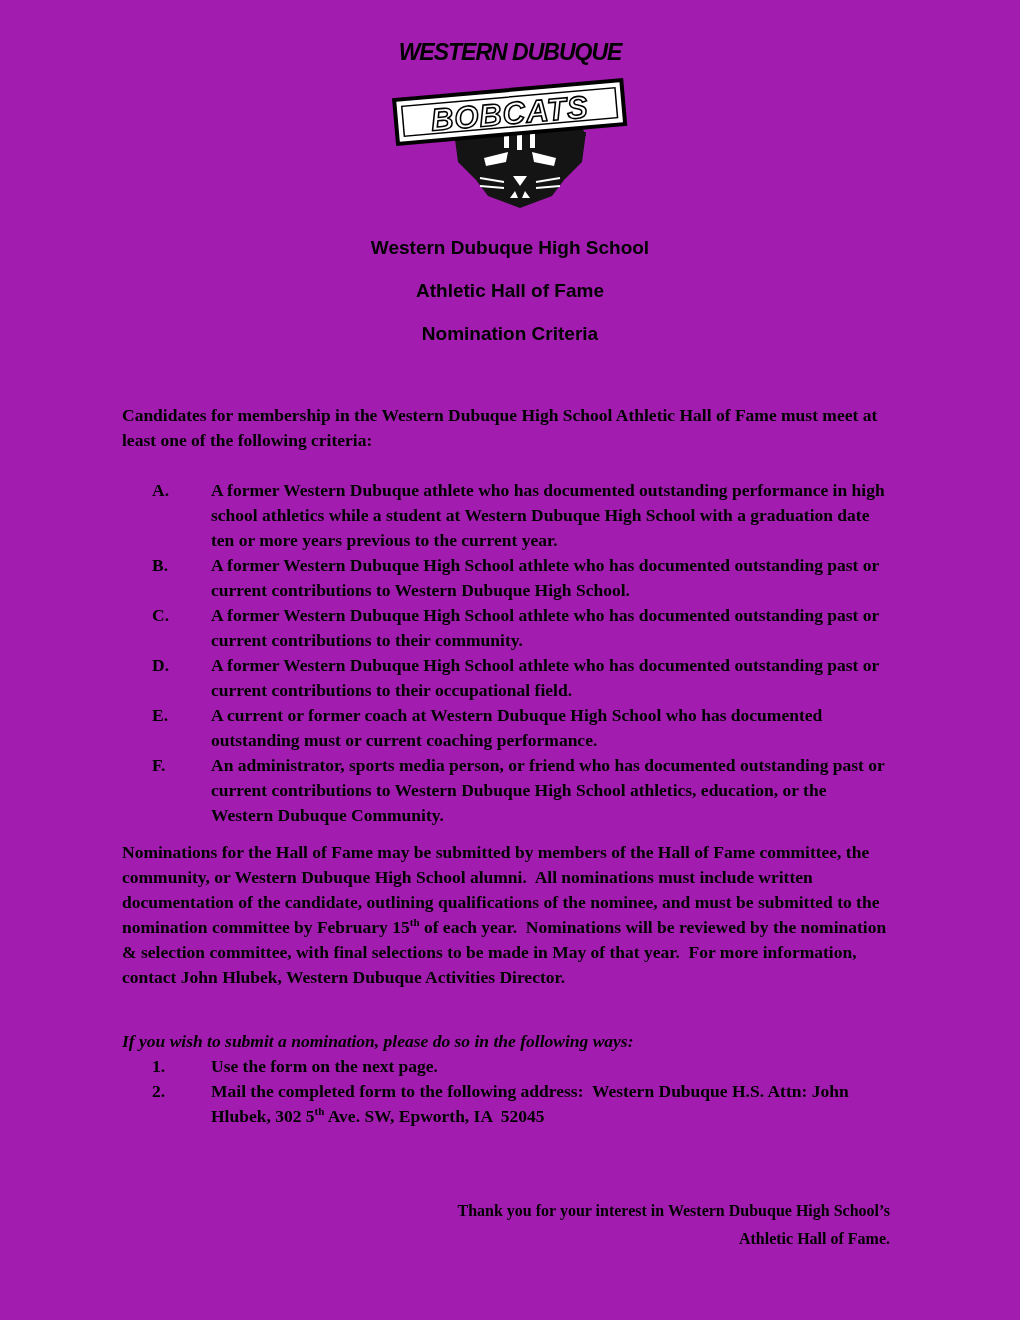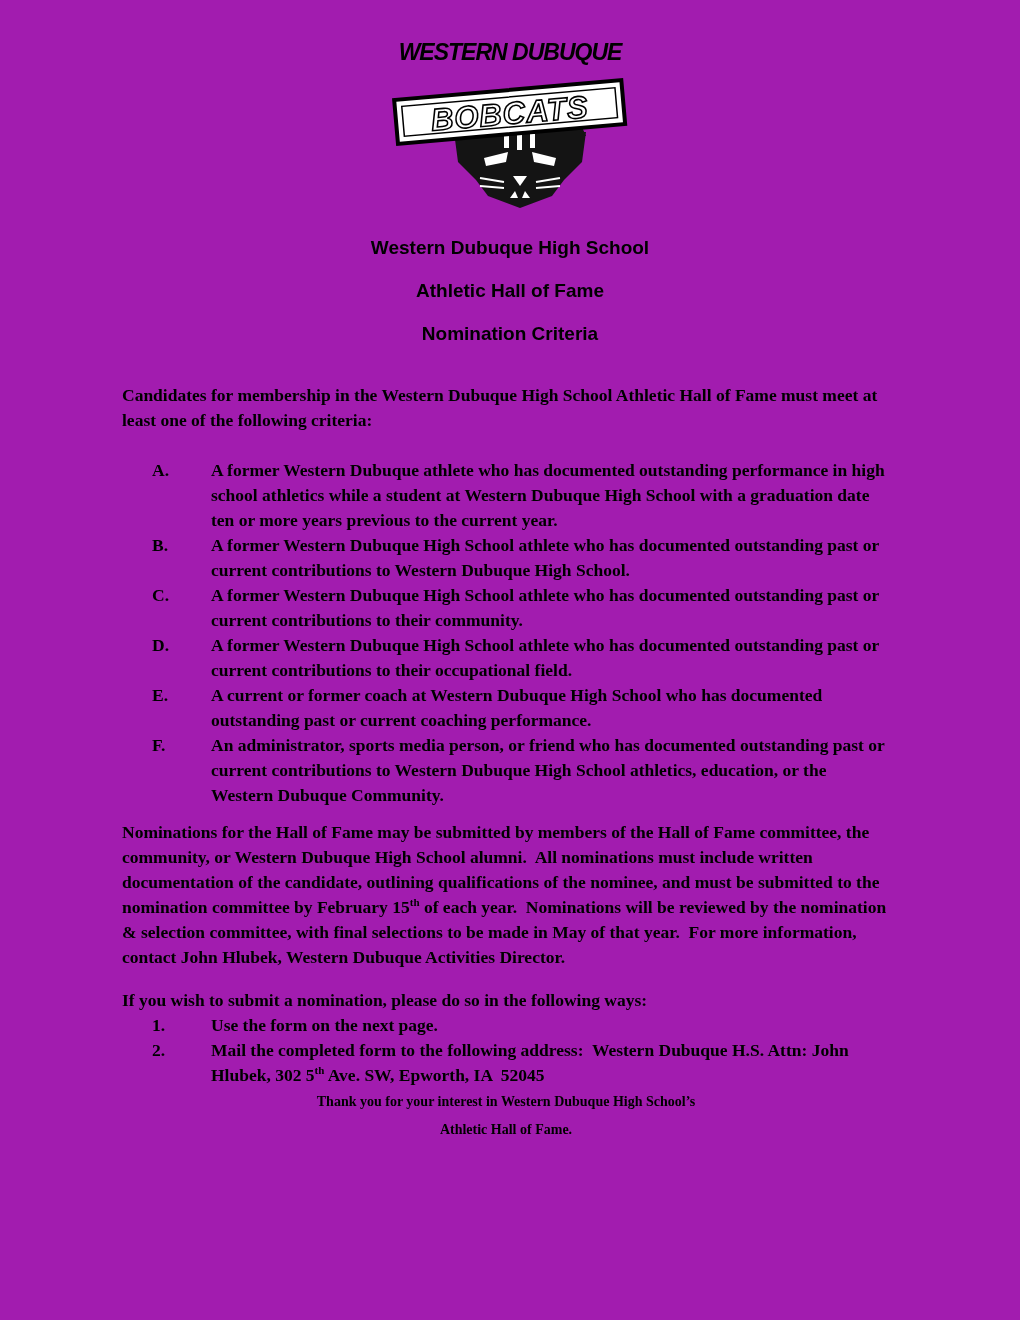--- a/index.html
+++ b/index.html
@@ -32,36 +32,37 @@
     line-height: 43px;
     margin-top: 10px;
   }
   .content {
     padding: 0 130px 0 122px;
     font-weight: bold;
     font-size: 17.5px;
     line-height: 25px;
   }
   .body-text { white-space: pre-wrap; }
-  .intro-p { margin-top: 28px; }
+  .intro-p { margin-top: 48px; }
   .criteria-list { margin-top: 25px; }
   .list-row { display: flex; margin-left: 30px; }
   .list-label { width: 59px; flex: none; }
   .list-text { flex: 1; white-space: pre-wrap; }
   .nominations-p { margin-top: 12px; }
-  .submit-intro { margin-top: 18px; }
+  .submit-intro { margin-top: 39px; font-style: italic; }
   sup {
     font-size: 11px;
     vertical-align: super;
     line-height: 0;
   }
   .closing {
-    text-align: center;
+    margin-top: 68px;
+    text-align: right;
     font-weight: bold;
-    font-size: 14px;
+    font-size: 16px;
     line-height: 28px;
   }
 </style>
 </head>
 <body>
 
 <div class="page">
 
   <div class="logo-wrap">
     <svg width="244" height="176" viewBox="0 0 244 176" aria-hidden="true">
@@ -120,21 +121,21 @@
       <div class="list-row">
         <span class="list-label">C.</span>
         <span class="list-text">A former Western Dubuque High School athlete who has documented outstanding past or current contributions to their community.</span>
       </div>
       <div class="list-row">
         <span class="list-label">D.</span>
         <span class="list-text">A former Western Dubuque High School athlete who has documented outstanding past or current contributions to their occupational field.</span>
       </div>
       <div class="list-row">
         <span class="list-label">E.</span>
-        <span class="list-text">A current or former coach at Western Dubuque High School who has documented outstanding past or current coaching performance.</span>
+        <span class="list-text">A current or former coach at Western Dubuque High School who has documented outstanding must or current coaching performance.</span>
       </div>
       <div class="list-row">
         <span class="list-label">F.</span>
         <span class="list-text">An administrator, sports media person, or friend who has documented outstanding past or current contributions to Western Dubuque High School athletics, education, or the Western Dubuque Community.</span>
       </div>
     </div>
 
     <p class="body-text nominations-p"><span>Nominations for the Hall of Fame may be submitted by members of the Hall of Fame committee, the community, or Western Dubuque High School alumni.  All nominations must include written documentation of the candidate, outlining qualifications of the nominee, and must be submitted to the nomination committee by February 15</span><sup>th</sup><span> of each year.  Nominations will be reviewed by the nomination &amp; selection committee, with final selections to be made in May of that year.  For more information, contact John Hlubek, Western Dubuque Activities Director.</span></p>
 
     <p class="body-text submit-intro">If you wish to submit a nomination, please do so in the following ways:</p>

